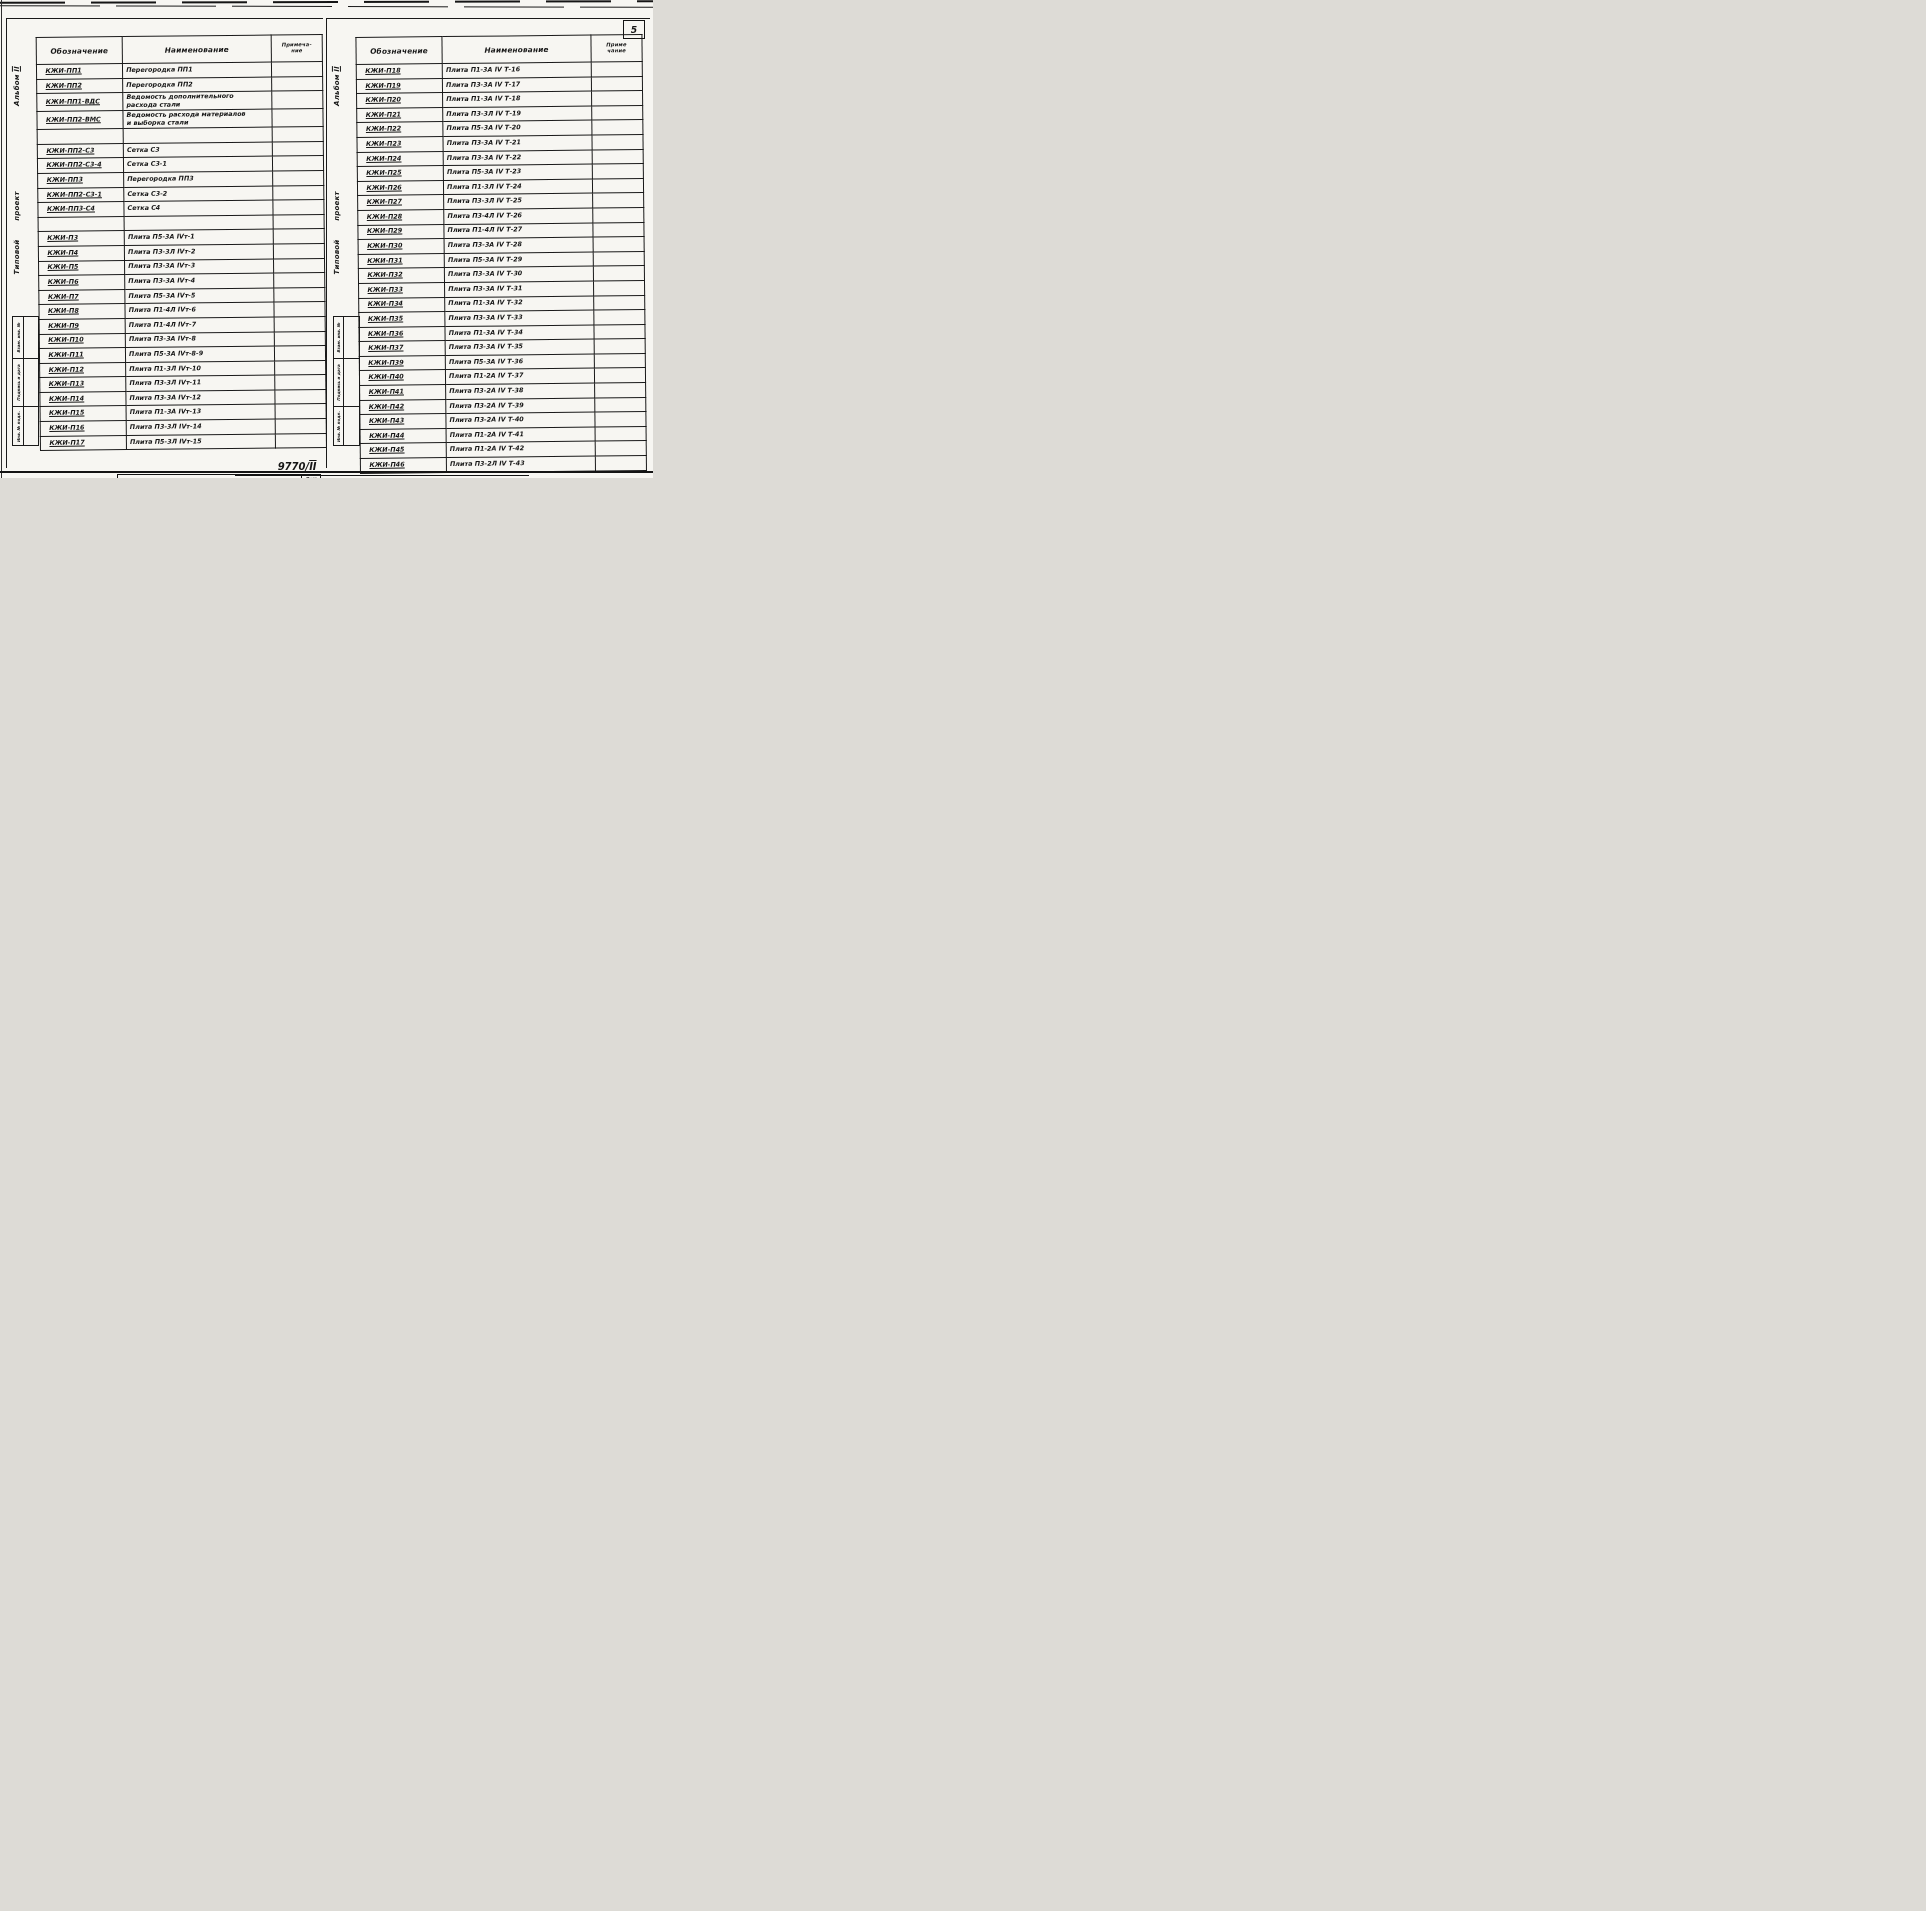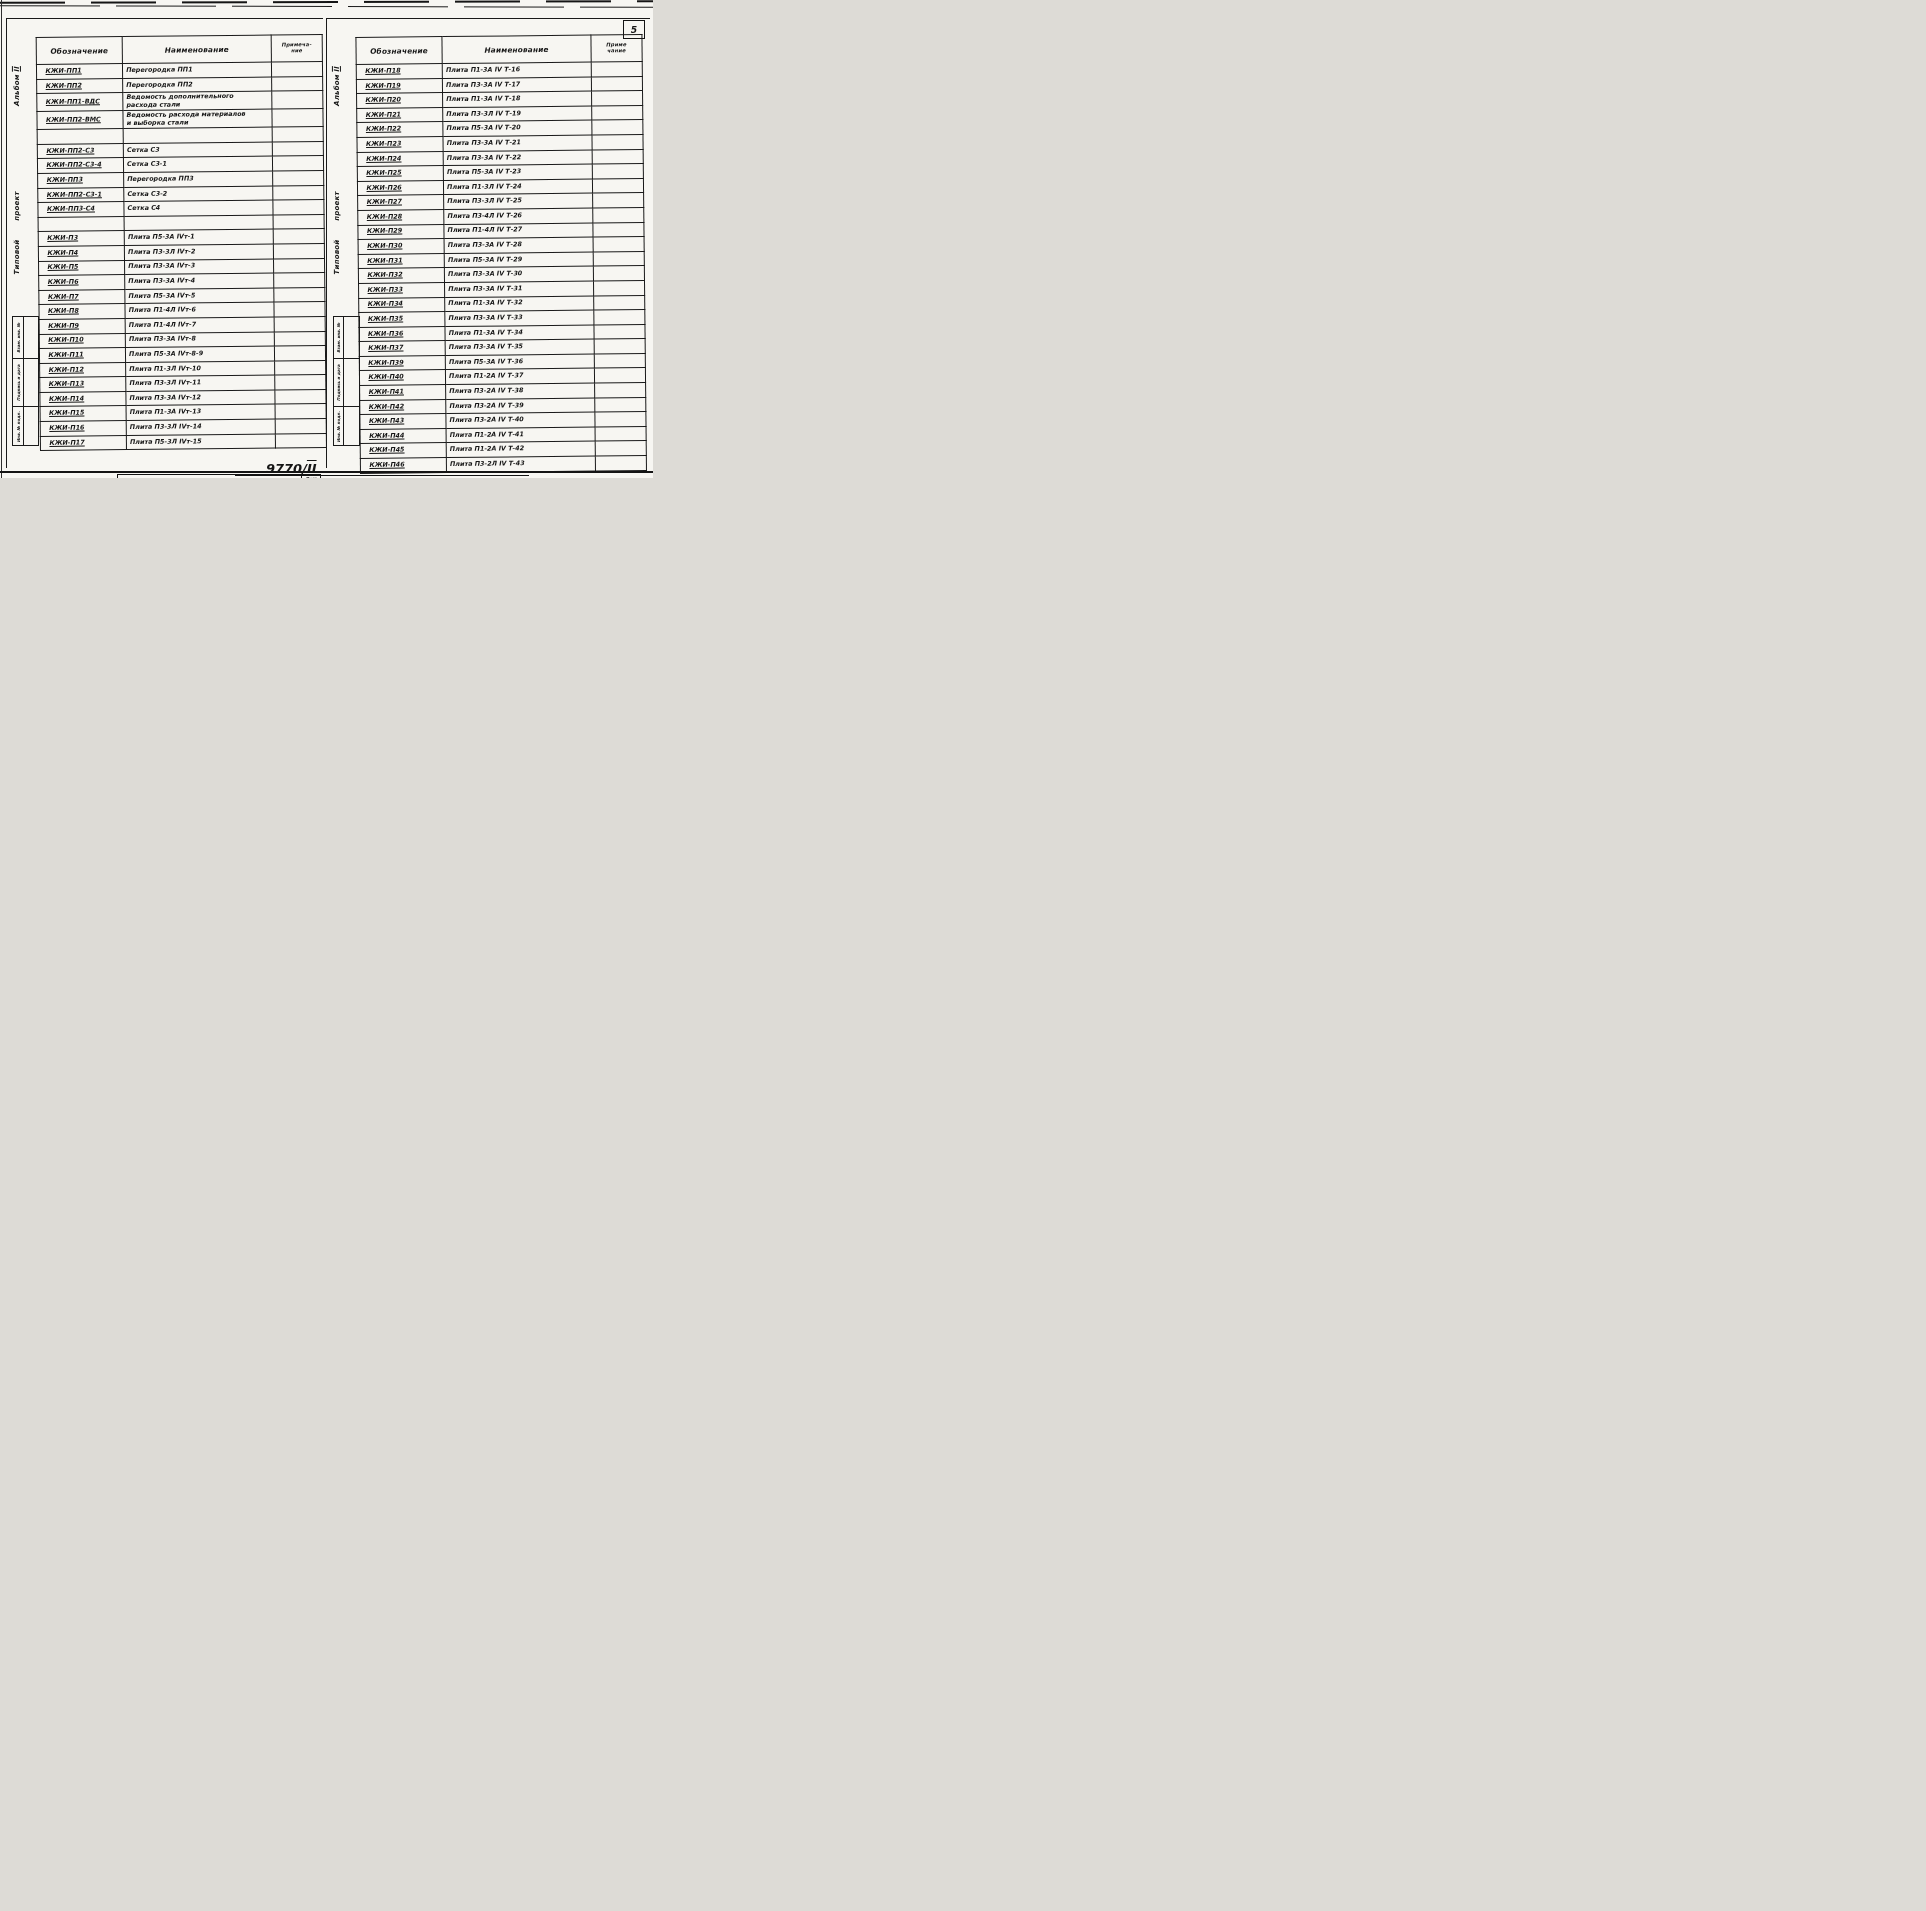--- a/index.html
+++ b/index.html
@@ -47,21 +47,21 @@
                   white-space:pre-line;overflow:hidden;}
   .idx th{height:24px;font-size:7.3px;letter-spacing:0.2px;text-align:center;vertical-align:middle;}
   .idx th.c-note{font-size:5.2px;line-height:5.8px;}
   .idx td{height:12px;font-size:6.4px;line-height:7.7px;padding:0.8px 3.1px;vertical-align:middle;text-align:left;}
   .c-des{width:83px;margin-top:40px;}
   .c-name{width:146px;}
   .c-note{width:48px;}
   .idx td.c-des{padding-left:8.5px;text-decoration:underline;}
   
   .post{position:relative;height:77px;width:279px;}
-  .docnum{position:absolute;right:2.3px;top:9.2px;font-style:italic;font-weight:700;font-size:13px;}
+  .docnum{position:absolute;right:2.3px;top:9.2px;font-style:italic;font-weight:700;font-size:10px;}
   .tblock{position:absolute;left:77px;top:22.3px;width:202px;height:25.4px;border:1.2px solid #141414;display:flex;}
   .tb-code{flex:0 0 114px;border-right:0;display:flex;align-items:center;justify-content:center;
            font-style:italic;font-weight:700;font-size:8px;letter-spacing:0.4px;}
   .tb-doc{flex:1;display:flex;align-items:center;justify-content:center;
           font-style:italic;font-weight:700;font-size:7.3px;letter-spacing:0.4px;}
   .tb-sheet{flex:0 0 17.7px;border-left:1.2px solid #141414;display:flex;flex-direction:column;}
   .tb-sheet-label{height:8.5px;border-bottom:1.2px solid #141414;display:flex;align-items:center;justify-content:center;
                   font-style:italic;font-weight:700;font-size:4.2px;}
 </style>
 </head>

